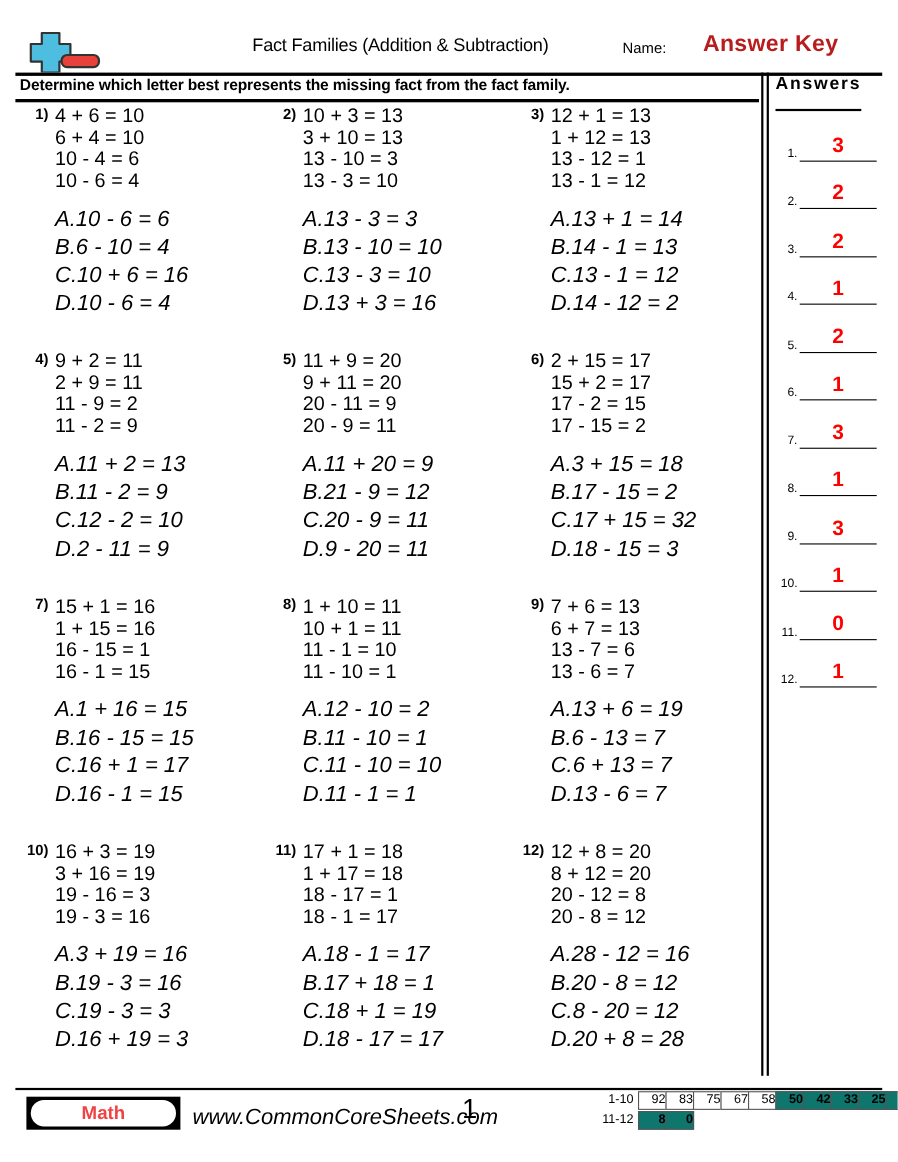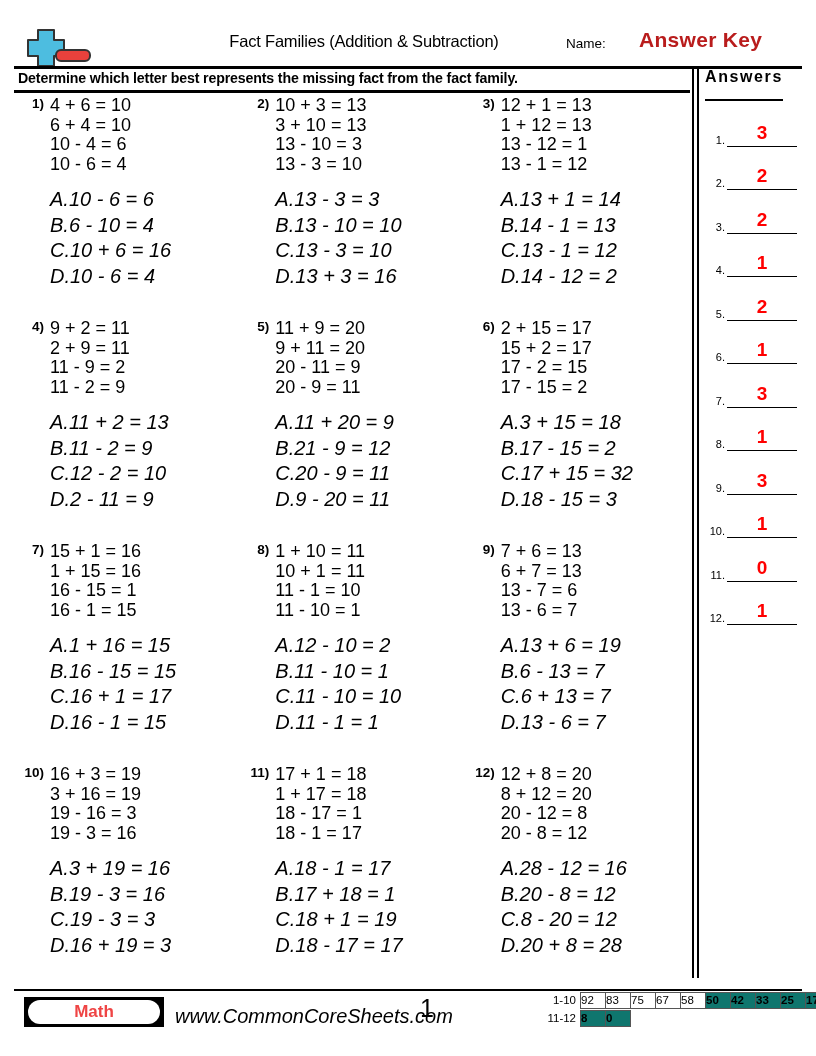--- a/index.html
+++ b/index.html
@@ -273,21 +273,21 @@
   .score-row + .score-row { margin-top: 1px; }
   .score-label {
     width: 44px;
     text-align: right;
     padding-right: 5px;
     line-height: 17px;
     font-size: 11.5px;
   }
   .score-cell {
     width: 24px;
-    text-align: left;
+    text-align: right;
     line-height: 15px;
     border: 1px solid #555;
     margin-left: -1px;
     background: #fff;
     font-size: 11.5px;
   }
   .score-cell.hl {
     background: #0f766e;
     font-weight: bold;
   }

